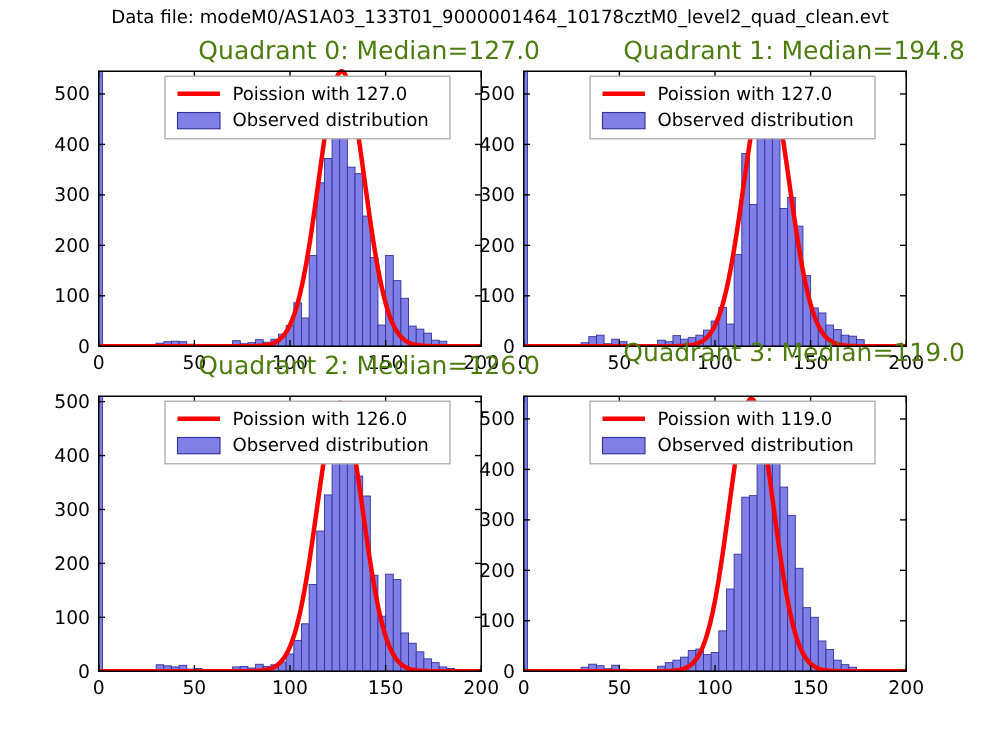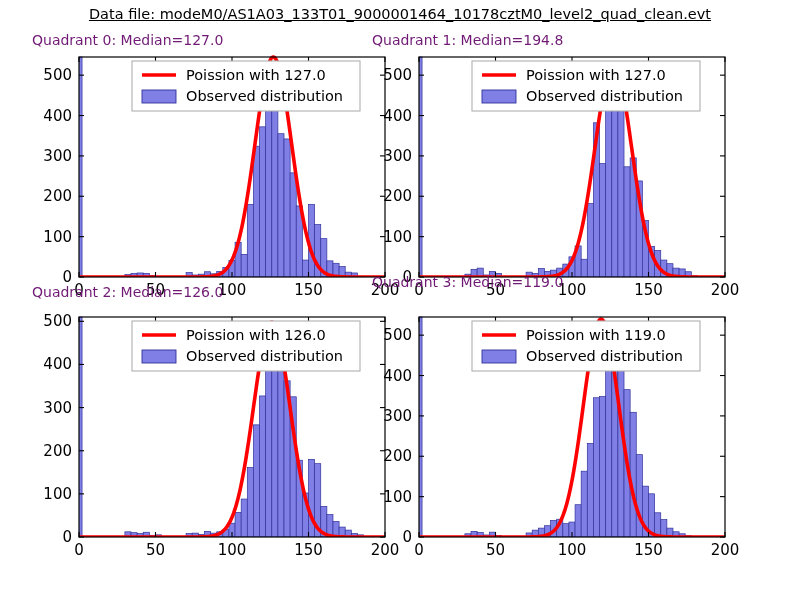--- a/index.html
+++ b/index.html
@@ -22,27 +22,26 @@
   #suptitle {
     position: absolute;
     top: 4px;
     left: 0;
     width: 800px;
     text-align: center;
     font-size: 14.5px;
     color: #000000;
     line-height: 20px;
     white-space: nowrap;
-    text-decoration: underline;
   }
   .subplot-title {
     position: absolute;
-    text-align: left;
-    font-size: 14px;
-    color: #701a75;
+    text-align: right;
+    font-size: 20px;
+    color: #4d7c0f;
     white-space: nowrap;
     line-height: 20px;
   }
   svg { display: block; }
   .axis-line { stroke: #000000; stroke-width: 1.2; fill: none; }
   .tick-mark { stroke: #000000; stroke-width: 1.1; }
   .tick-label {
     font-family: "DejaVu Sans", sans-serif;
     font-size: 15px;
     fill: #000000;

